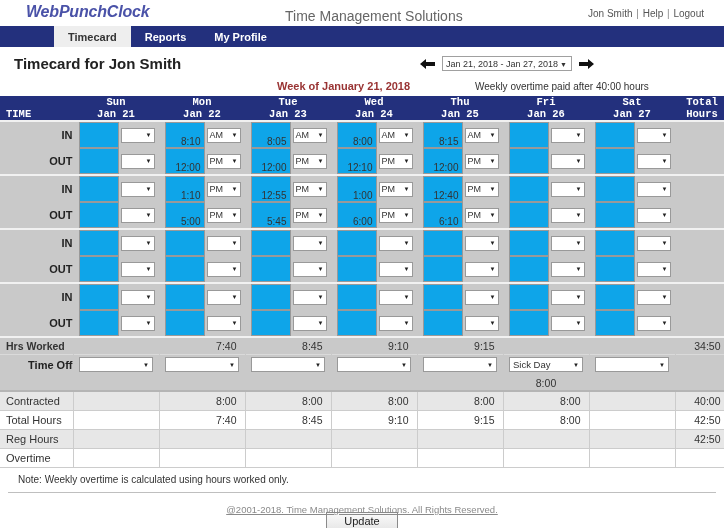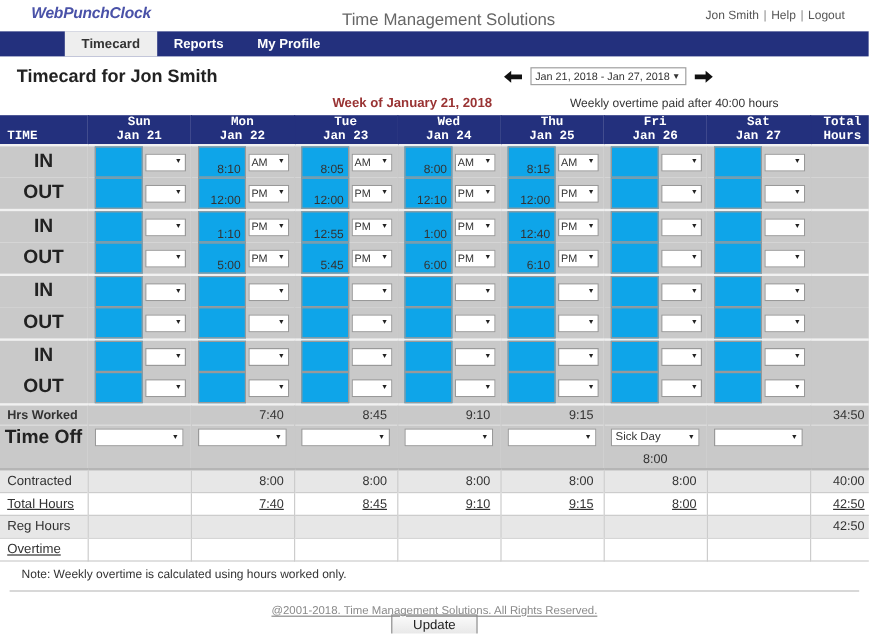--- a/index.html
+++ b/index.html
@@ -16,21 +16,21 @@
 
   
   .topbar {
     height: 26px;
     position: relative;
     background: #ffffff;
   }
   .logo {
     position: absolute;
     left: 26px; top: 3px;
-    font-size: 13px;
+    font-size: 16px;
     font-weight: bold;
     font-style: italic;
     color: #4a52a8;
     letter-spacing: -0.2px;
     font-family: "Liberation Sans", sans-serif;
   }
   .tagline {
     position: absolute;
     left: 285px; top: 8px;
     font-size: 14px;
@@ -168,25 +168,25 @@
   thead th .dte { display:block; line-height: 12px; }
 
   tr.punch td {
     background: #c9c9c9;
     height: 21px;
     vertical-align: middle;
     border-right: 1px solid #c9c9c9;
   }
   tr.punch.pairtop td { border-top: 2px solid #f1f1f1; }
   td.rowlab {
-    font-size: 16px;
+    font-size: 11px;
     font-weight: bold;
     color: #222222;
     padding-left: 6px;
-    text-align: center;
+    text-align: right;
   }
   .cellwrap {
     display: flex;
     align-items: center;
     justify-content: flex-end;
     gap: 2px;
     padding-right: 4px;
   }
   .tinput {
     width: 40px;
@@ -279,21 +279,21 @@
     text-align: right;
     padding-right: 8px;
     border-right: 1px solid #cccccc;
     border-top: 1px solid #cccccc;
   }
   tr.sum td.rowlab {
     text-align: left; padding-left: 6px; padding-right: 0;
     font-weight: normal; font-size: 11px;
   }
   tr.sum.shade td { background: #e7e7e7; }
-  tr.sum.plain td { background: #ffffff; text-decoration: underline; }
+  tr.sum.plain td { background: #ffffff; }
   tr.sum.first td { border-top: 2px solid #b5b5b5; }
   tr.sum.last td { border-bottom: 1px solid #cccccc; }
 
   
   .note {
     padding: 6px 0 0 18px;
     font-size: 10px;
     color: #333333;
   }
 

